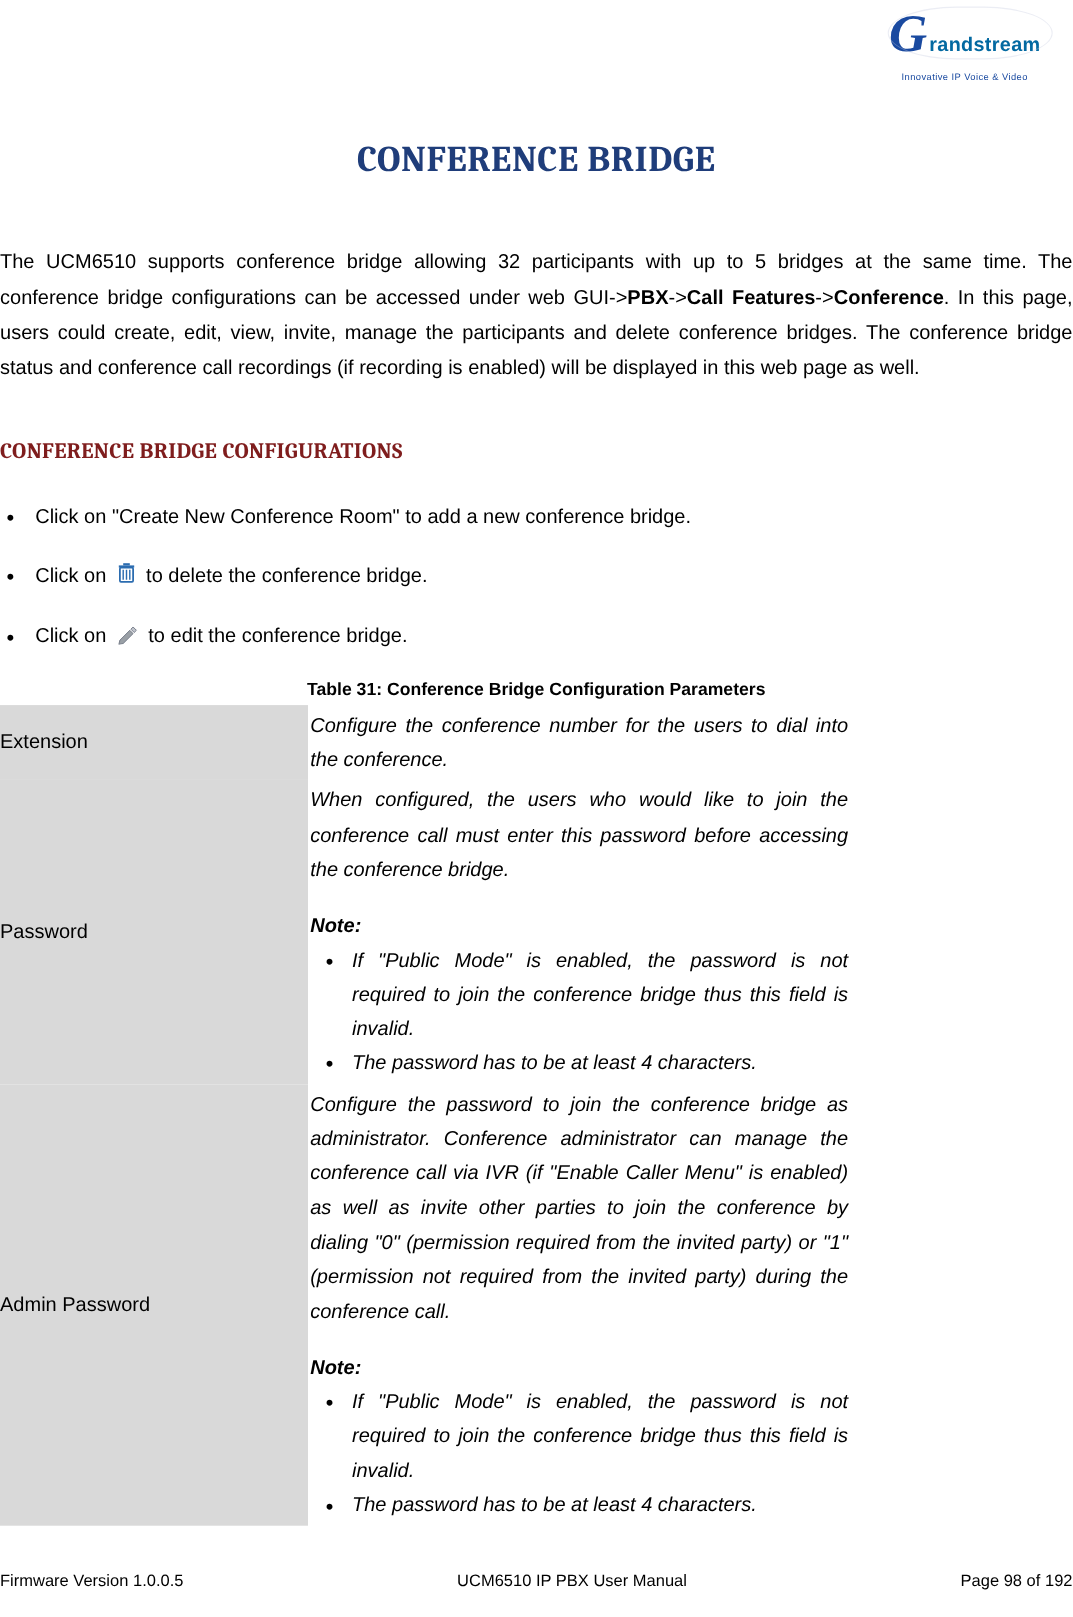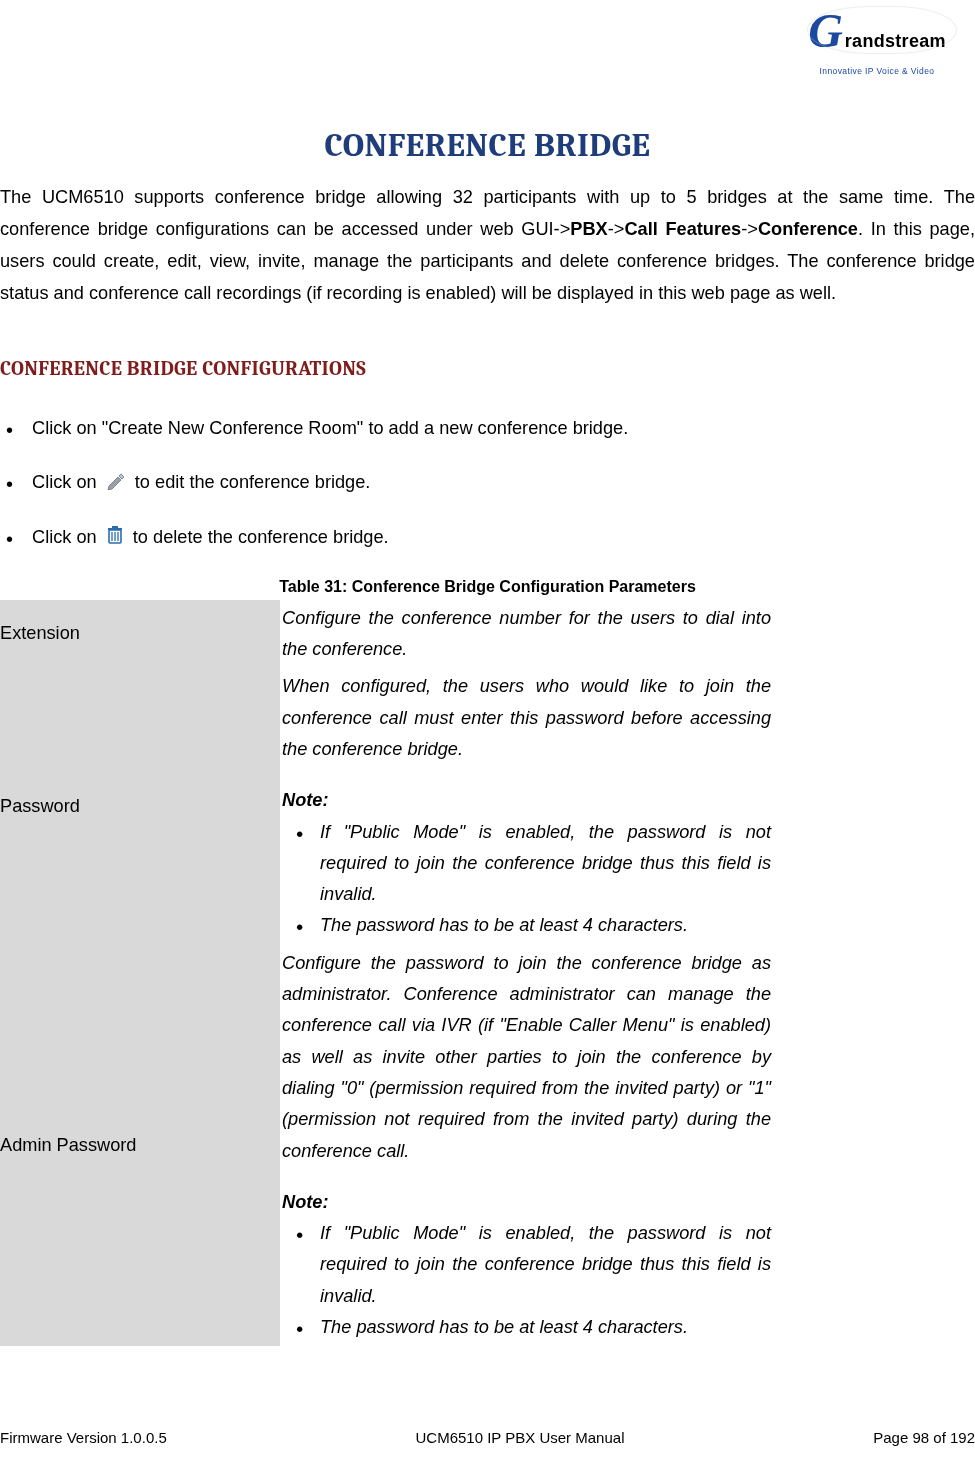--- a/index.html
+++ b/index.html
@@ -1,26 +1,26 @@
 <!DOCTYPE html>
 <html><head>
 <meta charset="utf-8">
 <style>
   * { box-sizing: border-box; margin: 0; padding: 0; }
   html, body { width: 975px; height: 1470px; background: #fff; font-family: Arial, Helvetica, sans-serif; color: #000; }
   .page { position: relative; width: 975px; height: 1470px; padding: 20px 0 0 0; }
   .logo { position: absolute; top: 12px; right: 18px; width: 160px; text-align: center; }
   .logo-top { display: flex; align-items: baseline; justify-content: center; gap: 2px; }
   .logo-g { font-family: "Times New Roman", serif; font-style: italic; font-weight: bold; font-size: 48px; color: #1a4aa0; line-height: 0.8; }
-  .logo-name { font-family: Verdana, Arial, sans-serif; font-weight: bold; font-size: 18px; color: #000000; letter-spacing: 0.3px; }
+  .logo-name { font-family: Verdana, Arial, sans-serif; font-weight: bold; font-size: 18px; color: #0369a1; letter-spacing: 0.3px; }
   .logo-tagline { font-family: Verdana, Arial, sans-serif; font-size: 8.5px; color: #1a4aa0; letter-spacing: 0.4px; margin-top: 14px; }
   .logo-oval { position: absolute; top: 6px; right: 18px; width: 150px; height: 48px; border: 1px solid #c5cbdf; border-radius: 50% / 60%; pointer-events: none; opacity: 0.35; }
 
   .content { padding: 106px 0 0 0; width: 975px; }
-  h1.title { font-family: Cambria, "Times New Roman", serif; font-weight: bold; color: #1f3d7a; font-size: 33px; letter-spacing: 0.5px; text-align: center; margin-bottom: 18px; }
+  h1.title { font-family: Cambria, "Times New Roman", serif; font-weight: bold; color: #1f3d7a; font-size: 33px; letter-spacing: 0.5px; text-align: center; margin-bottom: 59px; }
 
   .intro { font-size: 18.2px; line-height: 1.75; text-align: justify; padding: 0 0 0 0; }
   .intro b { font-weight: bold; }
 
   h2.section { font-family: Cambria, "Times New Roman", serif; font-weight: bold; color: #7f1d1d; font-size: 20px; letter-spacing: 0.3px; margin-top: 48px; margin-bottom: 34px; }
 
   ul.outer { list-style: none; padding-left: 0; }
   ul.outer > li { position: relative; padding-left: 32px; font-size: 18.2px; line-height: 1.6; margin-bottom: 24px; }
   ul.outer > li::before { content: "•"; position: absolute; left: 6px; top: 0; font-size: 20px; }
 
@@ -65,40 +65,40 @@
 
     <h2 class="section">CONFERENCE BRIDGE CONFIGURATIONS</h2>
 
     <ul class="outer">
       <li>
         <span>Click on "Create New Conference Room" to add a new conference bridge.</span>
       </li>
       <li>
         <span>Click on</span>
         <span class="icon-inline">
-          <svg width="20" height="18" viewBox="0 0 20 18">
-            <path d="M3 14 L12 5 L15 8 L6 17 L2 18 L3 14 Z" fill="#9aa0a6" stroke="#6b7280" stroke-width="0.8"></path>
-            <path d="M13 4 L15 2 L18 5 L16 7 Z" fill="#c0c4cc" stroke="#6b7280" stroke-width="0.8"></path>
-          </svg>
-        </span>
-        <span>to edit the conference bridge.</span>
-      </li>
-      <li>
-        <span>Click on</span>
-        <span class="icon-inline">
           <svg width="18" height="20" viewBox="0 0 18 20">
             <rect x="3" y="5" width="12" height="13" rx="1" fill="none" stroke="#2b6cb0" stroke-width="1.6"></rect>
             <line x1="6" y1="7" x2="6" y2="16" stroke="#2b6cb0" stroke-width="1.3"></line>
             <line x1="9" y1="7" x2="9" y2="16" stroke="#2b6cb0" stroke-width="1.3"></line>
             <line x1="12" y1="7" x2="12" y2="16" stroke="#2b6cb0" stroke-width="1.3"></line>
             <rect x="2" y="3" width="14" height="2" fill="#2b6cb0"></rect>
             <rect x="6" y="1" width="6" height="2" fill="#2b6cb0"></rect>
           </svg>
         </span>
         <span>to delete the conference bridge.</span>
+      </li>
+      <li>
+        <span>Click on</span>
+        <span class="icon-inline">
+          <svg width="20" height="18" viewBox="0 0 20 18">
+            <path d="M3 14 L12 5 L15 8 L6 17 L2 18 L3 14 Z" fill="#9aa0a6" stroke="#6b7280" stroke-width="0.8"></path>
+            <path d="M13 4 L15 2 L18 5 L16 7 Z" fill="#c0c4cc" stroke="#6b7280" stroke-width="0.8"></path>
+          </svg>
+        </span>
+        <span>to edit the conference bridge.</span>
       </li>
     </ul>
 
     <div class="table-caption">Table 31: Conference Bridge Configuration Parameters</div>
 
     <table class="params">
       <tbody>
           <tr>
         <td class="key">Extension</td>
         <td class="val">Configure the conference number for the users to dial into the conference.</td>

